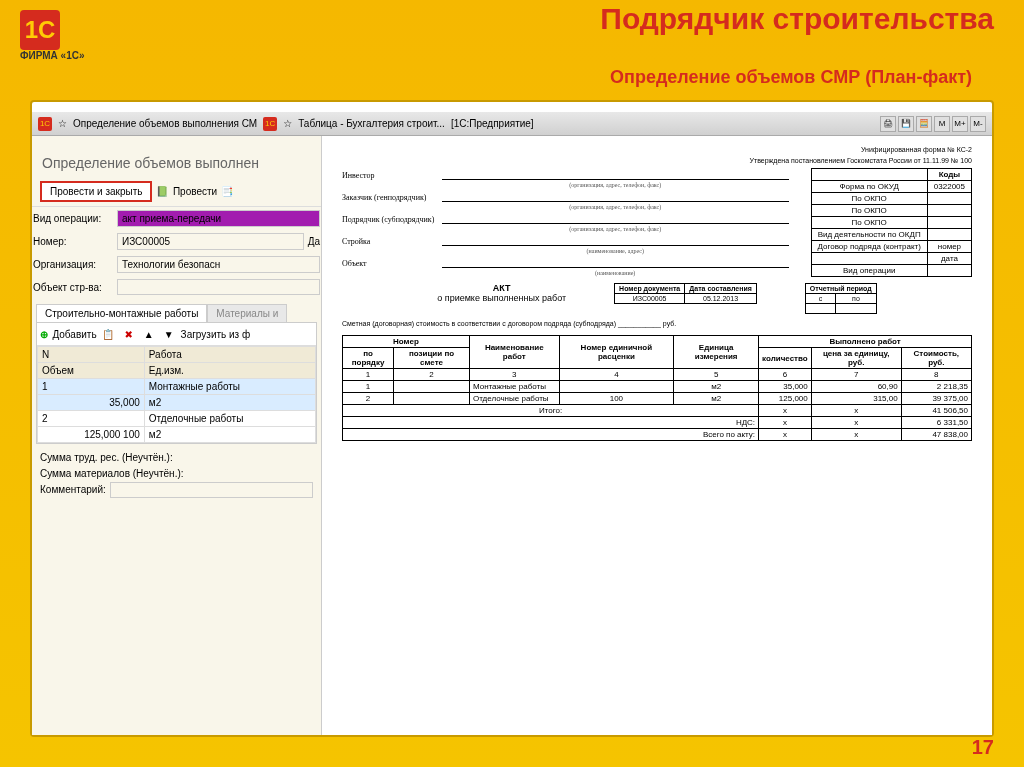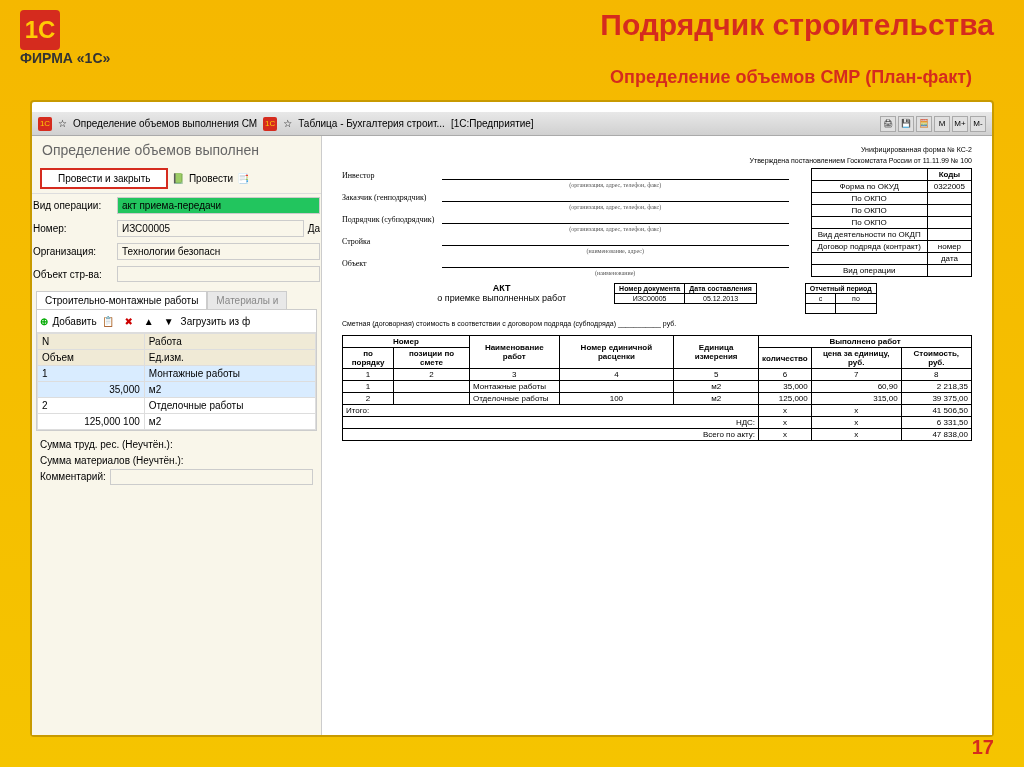--- a/index.html
+++ b/index.html
@@ -1,38 +1,38 @@
 <!DOCTYPE html>
 <html><head>
 <meta charset="utf-8">
 <style>
 * { margin: 0; padding: 0; box-sizing: border-box; }
 body { font-family: Arial, sans-serif; background: #f5b800; width: 1024px; height: 767px; position: relative; overflow: hidden; }
 .outer-frame { background: linear-gradient(#f5b800, #f5c400); width: 100%; height: 100%; padding: 8px; }
 .logo-area { position: absolute; top: 10px; left: 20px; }
 .logo-1c { display: flex; align-items: center; gap: 4px; }
 .logo-circle { width: 40px; height: 40px; background: #d52b1e; border-radius: 4px; display: flex; align-items: center; justify-content: center; color: #ffcb05; font-size: 24px; font-weight: bold; }
-.logo-text { font-size: 14px; color: #333; font-weight: bold; }
-.page-title { position: absolute; top: 8px; right: 30px; color: #d52b1e; font-size: 30px; font-weight: bold; }
+.logo-text { font-size: 10px; color: #333; font-weight: bold; }
+.page-title { position: absolute; top: 2px; right: 30px; color: #d52b1e; font-size: 30px; font-weight: bold; }
 .content-frame { position: absolute; top: 100px; left: 30px; right: 30px; bottom: 30px; background: #fff; border: 2px solid #c89a00; border-radius: 4px; }
 .subtitle { position: absolute; top: -35px; right: 20px; color: #d52b1e; font-size: 18px; font-weight: bold; }
 .app-window { position: absolute; top: 10px; left: 0; right: 0; bottom: 0; }
 .titlebar { background: linear-gradient(#e8e8e8, #d0d0d0); height: 24px; display: flex; align-items: center; padding: 0 6px; font-size: 10px; gap: 6px; border-bottom: 1px solid #aaa; }
 .titlebar-icon { width: 14px; height: 14px; background: #d52b1e; color: #ffcb05; font-size: 8px; display: flex; align-items: center; justify-content: center; border-radius: 2px; }
 .titlebar-right { margin-left: auto; display: flex; gap: 2px; }
 .tb-btn { width: 16px; height: 16px; background: #e0e0e0; border: 1px solid #aaa; display: flex; align-items: center; justify-content: center; font-size: 8px; }
 .left-panel { position: absolute; top: 24px; left: 0; width: 290px; bottom: 0; background: #f9f6ea; border-right: 1px solid #ccc; font-size: 10px; }
-.panel-title { color: #666; font-size: 14px; padding: 6px 10px; }
+.panel-title { color: #666; font-size: 14px; padding: 6px 10px; margin-top: 13px; }
 .toolbar-row { display: flex; gap: 4px; padding: 4px 8px; border-bottom: 1px solid #ddd; align-items: center; }
-.btn-primary { background: #fff; border: 2px solid #d52b1e; padding: 3px 16px; font-size: 10px; cursor: pointer; }
+.btn-primary { background: #fff; border: 2px solid #d52b1e; padding: 3px 8px; font-size: 10px; cursor: pointer; }
 .green-plus { color: #0a0; font-weight: bold; }
 .form-row { display: flex; padding: 3px 1px; align-items: center; gap: 4px; }
 .form-label { width: 80px; font-size: 10px; }
 .form-input { flex: 1; border: 1px solid #ccc; padding: 2px 4px; font-size: 10px; min-height: 16px; }
-.input-highlight { background: #22c55e; }
+.input-highlight { background: #a21caf; }
 .tabs-row { display: flex; padding: 0 4px; margin-top: 6px; }
 .tab { padding: 3px 8px; font-size: 10px; background: #fff; border: 1px solid #ccc; border-bottom: none; }
 .tab.inactive { background: #e8e8e8; color: #888; }
 .grid-area { background: #fff; border: 1px solid #ccc; margin: 0 4px; }
 .grid-toolbar { display: flex; gap: 4px; padding: 3px; border-bottom: 1px solid #ddd; align-items: center; }
 .icon-btn { width: 16px; height: 16px; display: flex; align-items: center; justify-content: center; font-size: 10px; }
 .grid-table { width: 100%; border-collapse: collapse; font-size: 10px; }
 .grid-table th, .grid-table td { border: 1px solid #ddd; padding: 2px 4px; text-align: left; }
 .grid-table th { background: #f0ead6; font-weight: normal; }
 .row-selected { background: #d9ecff; }
@@ -325,21 +325,21 @@
             <td>2</td>
                 <td></td>
                 <td style="text-align:left">Отделочные работы</td>
                 <td>100</td>
                 <td>м2</td>
                 <td class="num">125,000</td>
                 <td class="num">315,00</td>
                 <td class="num">39 375,00</td>
           </tr>
           <tr>
-                <td colspan="5" style="text-align:left">Итого:</td>
+                <td colspan="5" style="text-align:center">Итого:</td>
                 <td>х</td>
                 <td>х</td>
                 <td class="num">41 506,50</td>
               </tr>
           <tr>
                 <td colspan="5" style="text-align:right">НДС:</td>
                 <td>х</td>
                 <td>х</td>
                 <td class="num">6 331,50</td>
               </tr>

